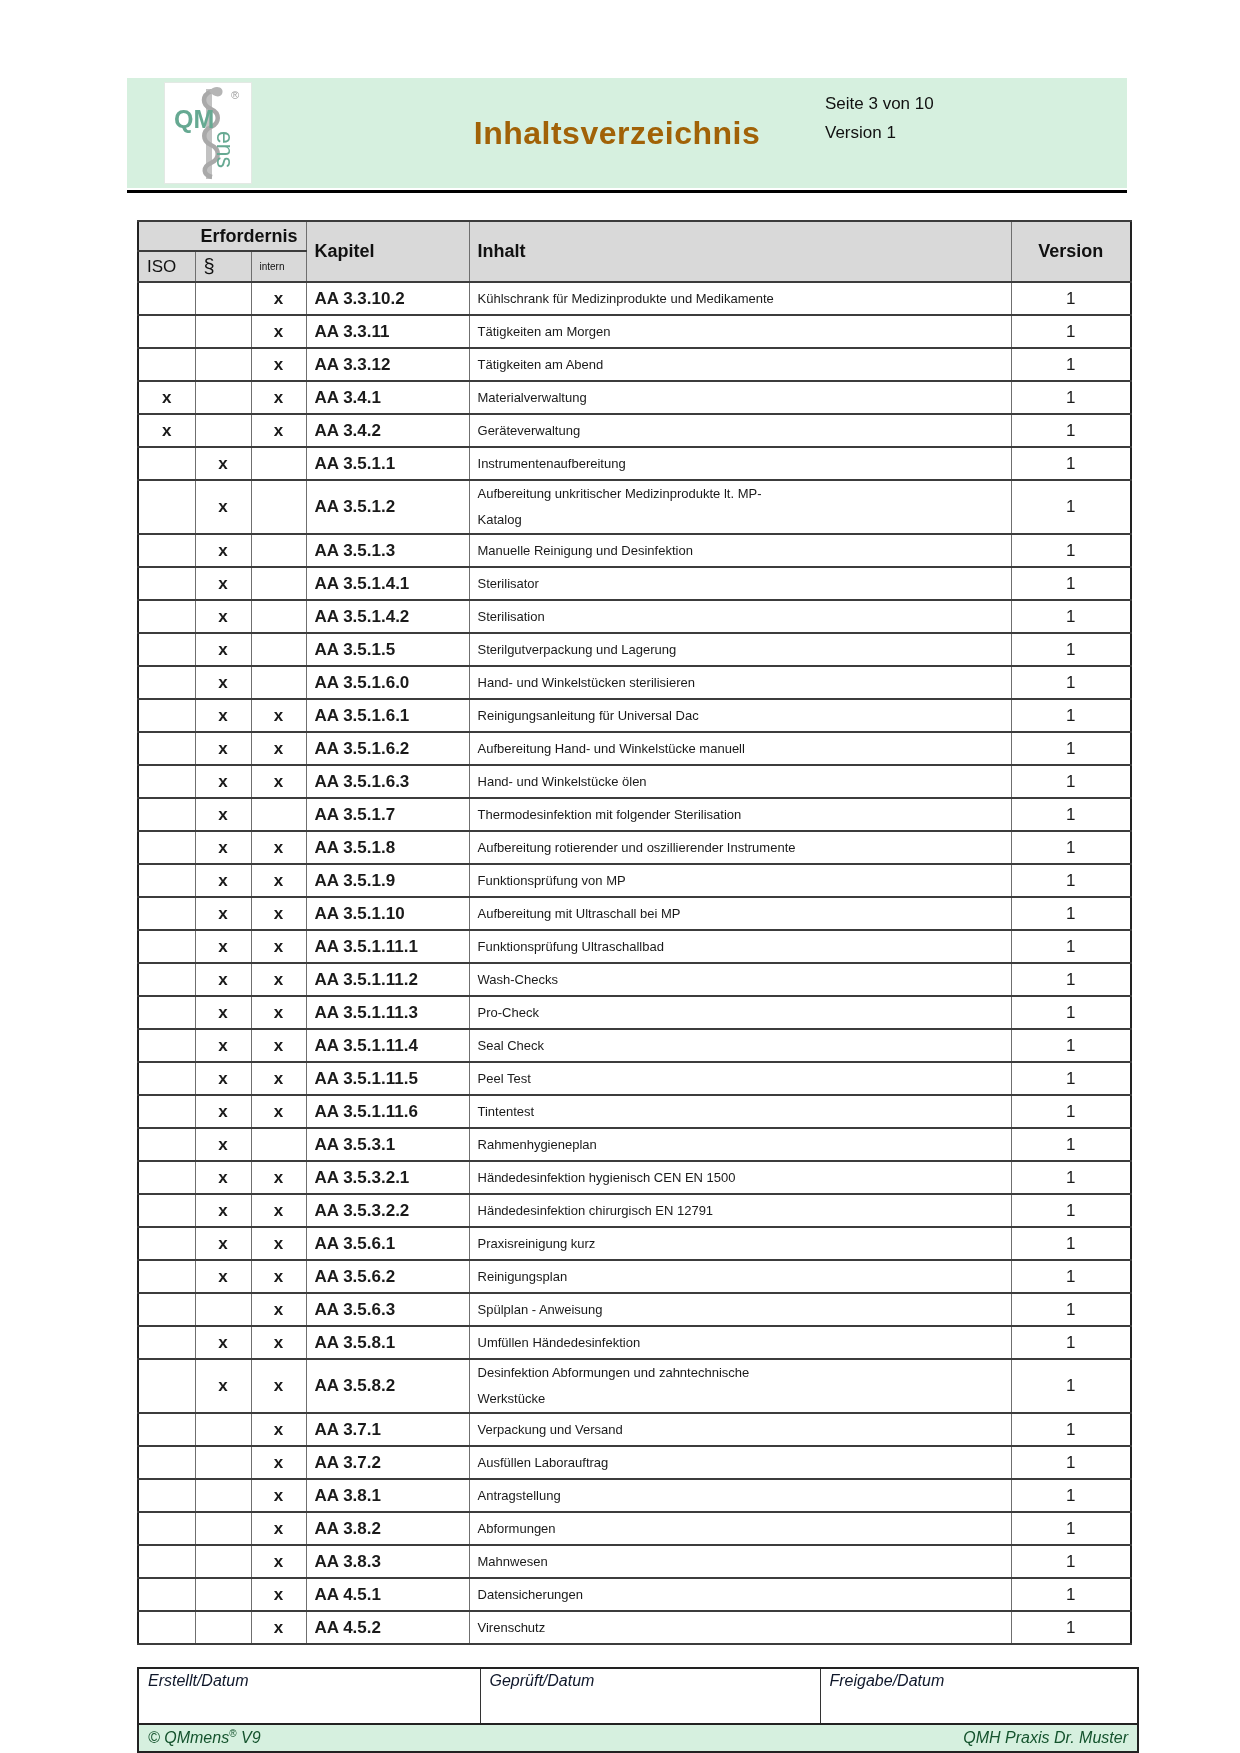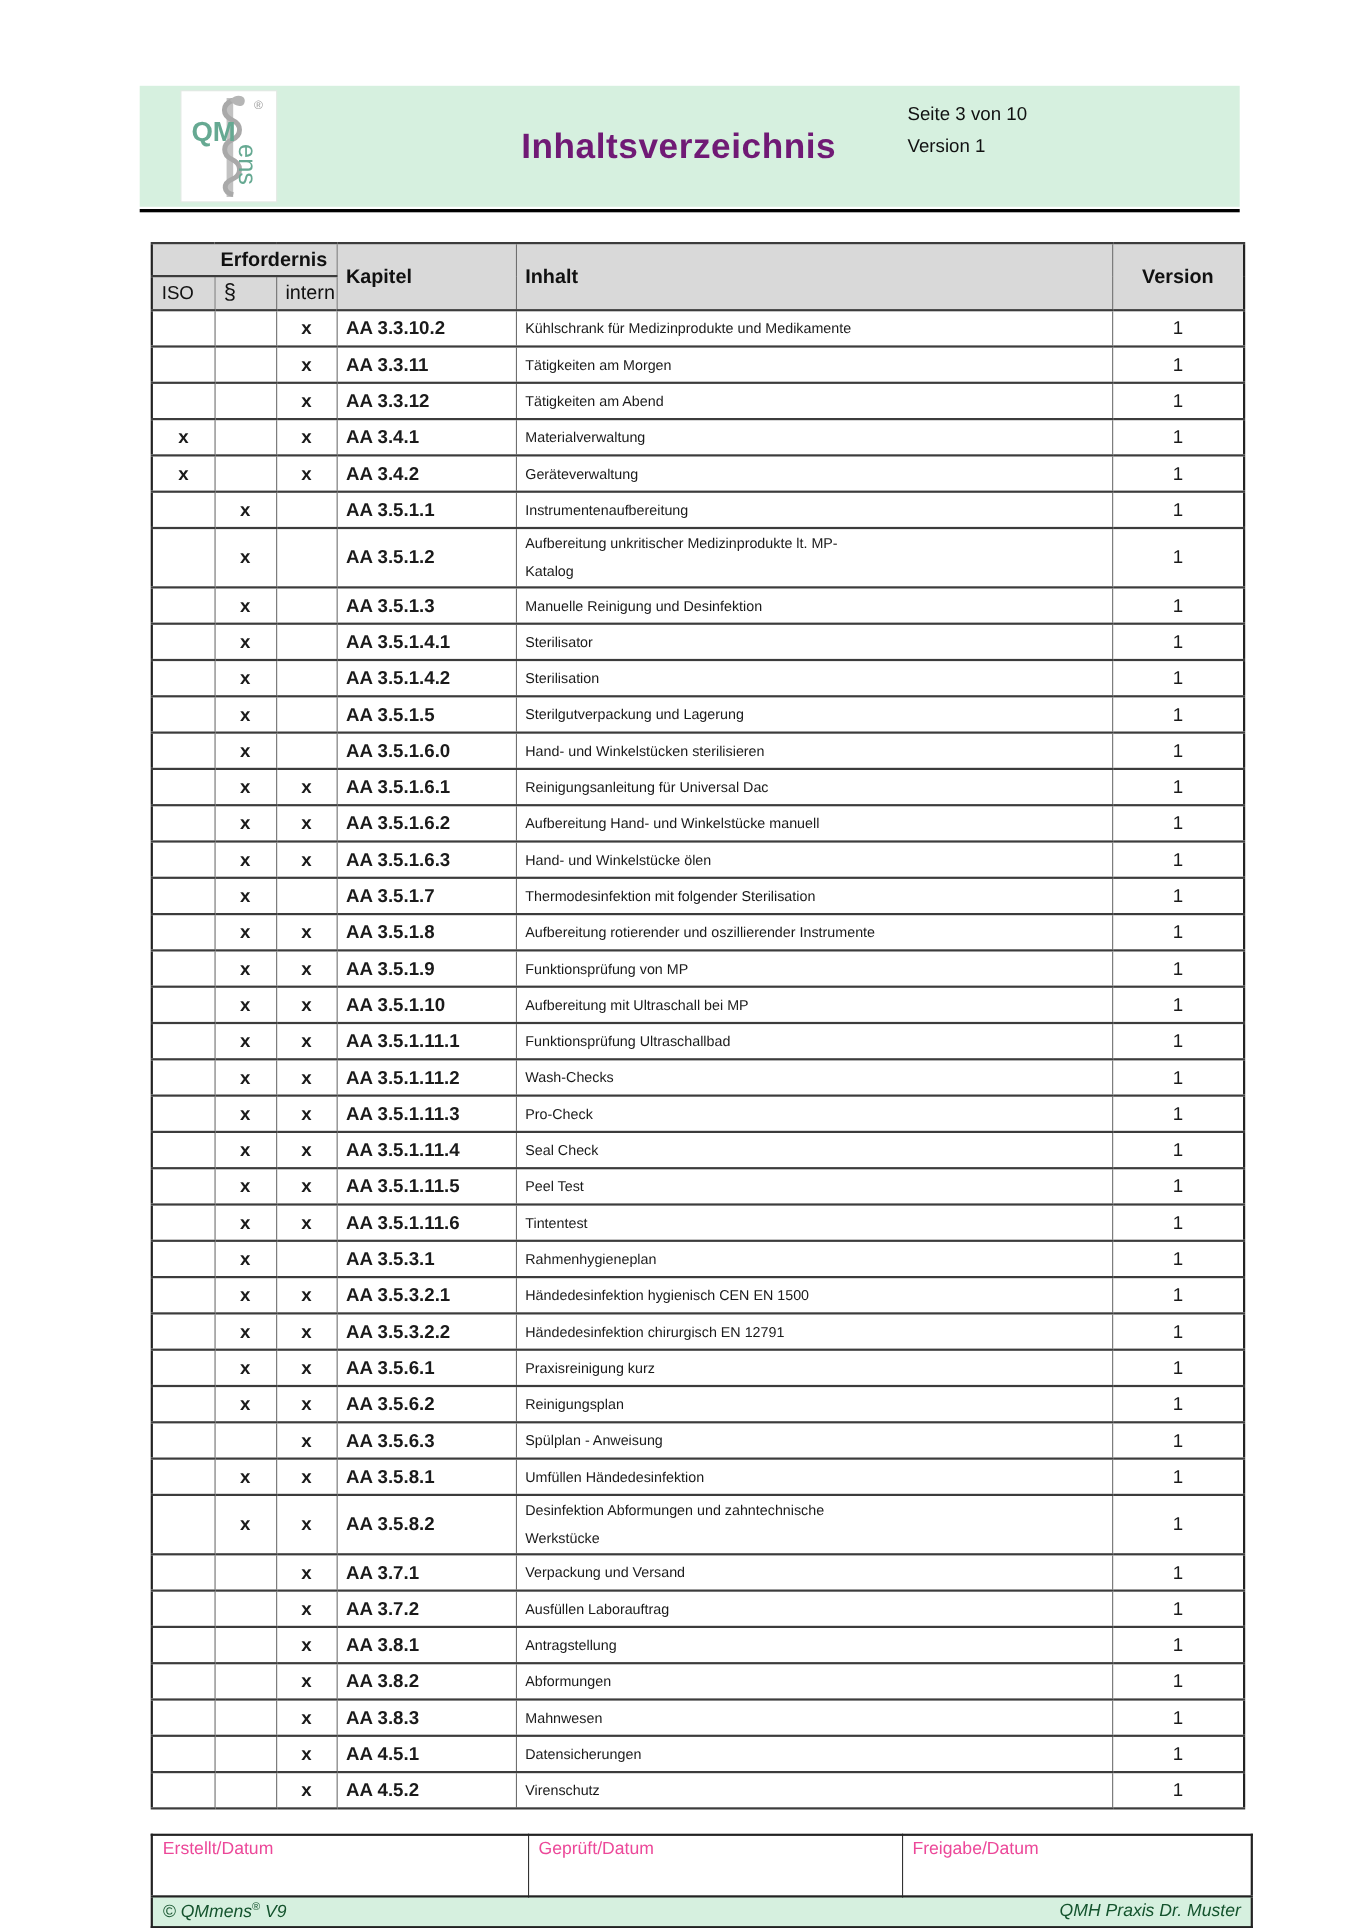--- a/index.html
+++ b/index.html
@@ -14,21 +14,21 @@
   .band{
     margin-top:78px;height:110px;background:#d6f0df;
     display:flex;align-items:center;position:relative;
   }
   .logo-box{
     width:86px;height:100px;background:#ffffff;margin-left:38px;
     position:relative;flex:0 0 auto;box-shadow:0 0 0 1px #e3e9e4;
   }
   .band-title{
     position:absolute;left:255px;width:470px;text-align:center;
-    font-size:32px;font-weight:bold;letter-spacing:0.5px;color:#701a75;
+    font-size:32px;font-weight:bold;letter-spacing:0.5px;color:#a16207;
   }
   .band-info{
     position:absolute;left:698px;top:11px;font-size:17px;line-height:29px;color:#111;
   }
   .header-rule{height:3px;background:#000;margin-top:2px;}
 
   
   table.toc{
     border-collapse:collapse;table-layout:fixed;width:993px;
     margin:27px 0 0 10px;border:2px solid #222;
@@ -36,38 +36,38 @@
   table.toc th,table.toc td{
     border-left:1px solid #6f6f6f;border-right:1px solid #6f6f6f;
     border-top:2px solid #3c3c3c;border-bottom:2px solid #3c3c3c;
     padding:0 8px;overflow:hidden;
   }
   table.toc thead th{background:#d9d9d9;color:#111;}
   th.h-erf{font-size:18px;font-weight:bold;text-align:right;height:28px;padding:0;}
   th.h-sub{font-weight:normal;text-align:left;height:29px;padding:0;}
   th.h-iso{font-size:17px;}
   th.h-par{font-size:20px;}
-  th.h-int{font-size:18px;}
+  th.h-int{font-size:10px;}
   th.h-kap,th.h-inh{font-size:18px;font-weight:bold;text-align:left;vertical-align:middle;}
   th.h-ver{font-size:18px;font-weight:bold;vertical-align:middle;}
   td.mark{text-align:center;font-weight:bold;font-size:17px;padding:0;}
   td.kap{font-weight:bold;font-size:17px;}
   td.inh{font-size:13px;white-space:pre-line;line-height:26px;}
   td.ver{text-align:center;font-size:17px;}
   table.toc tbody td{height:31px;vertical-align:middle;}
 
   
   table.footer{
     border-collapse:collapse;table-layout:fixed;width:1000px;
     margin:22px 0 0 10px;border:2px solid #222;
   }
   table.footer td{border:1px solid #333;}
   tr.sig-row td{
     height:48px;vertical-align:top;padding:3px 9px;
-    font-size:16px;color:#ec4899;background:#fff;
+    font-style:italic;font-size:16px;color:#0f172a;background:#fff;
   }
   tr.green-row td{
     height:26px;background:#d6f0df;border-top:2px solid #222;
     font-style:italic;font-size:16px;color:#14532d;padding:0 9px;
   }
   .green-inner{display:flex;justify-content:space-between;align-items:center;height:26px;}
   .green-inner sup{font-size:10px;font-style:normal;}
 
   
   .logo-box svg{display:block;}

